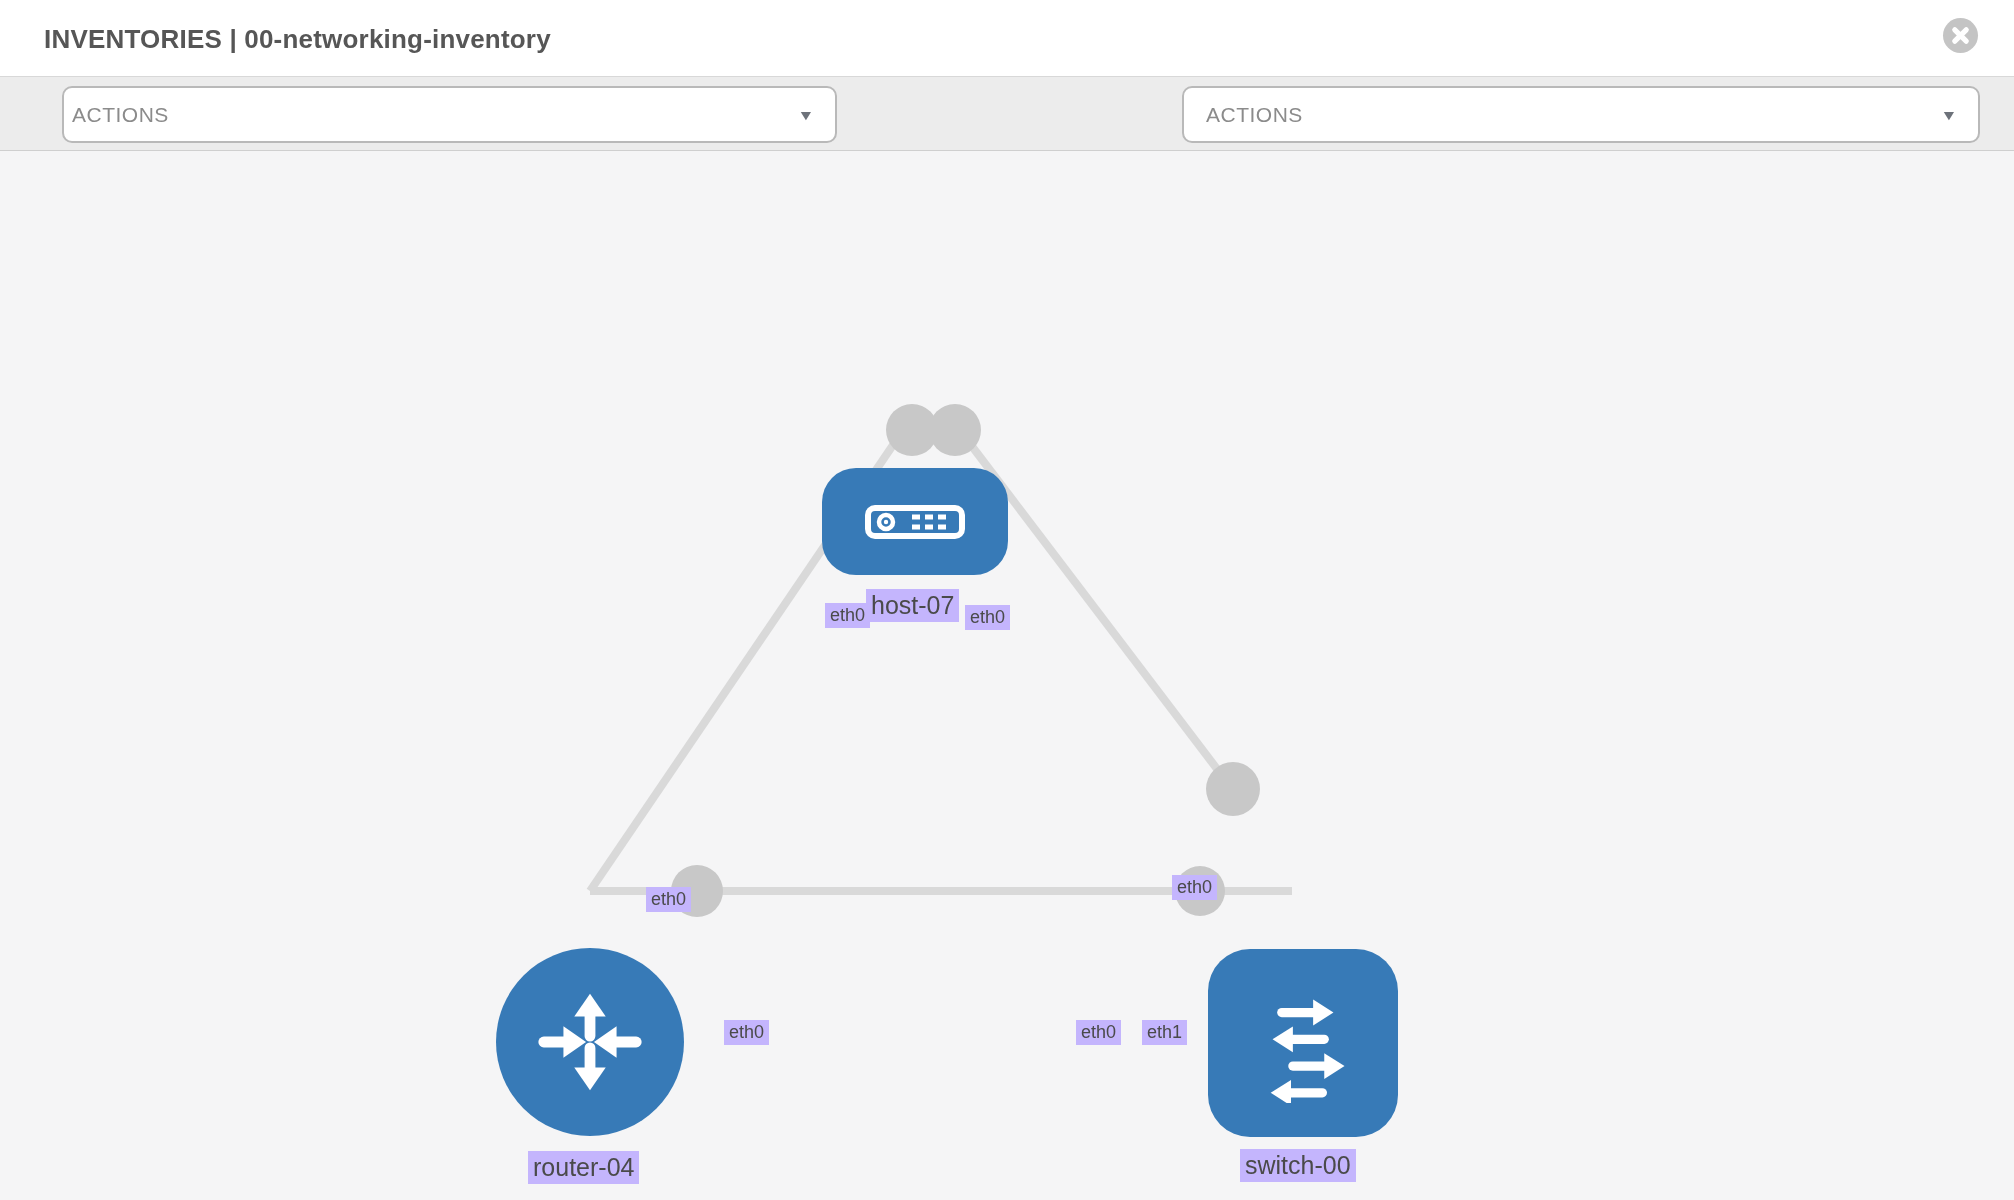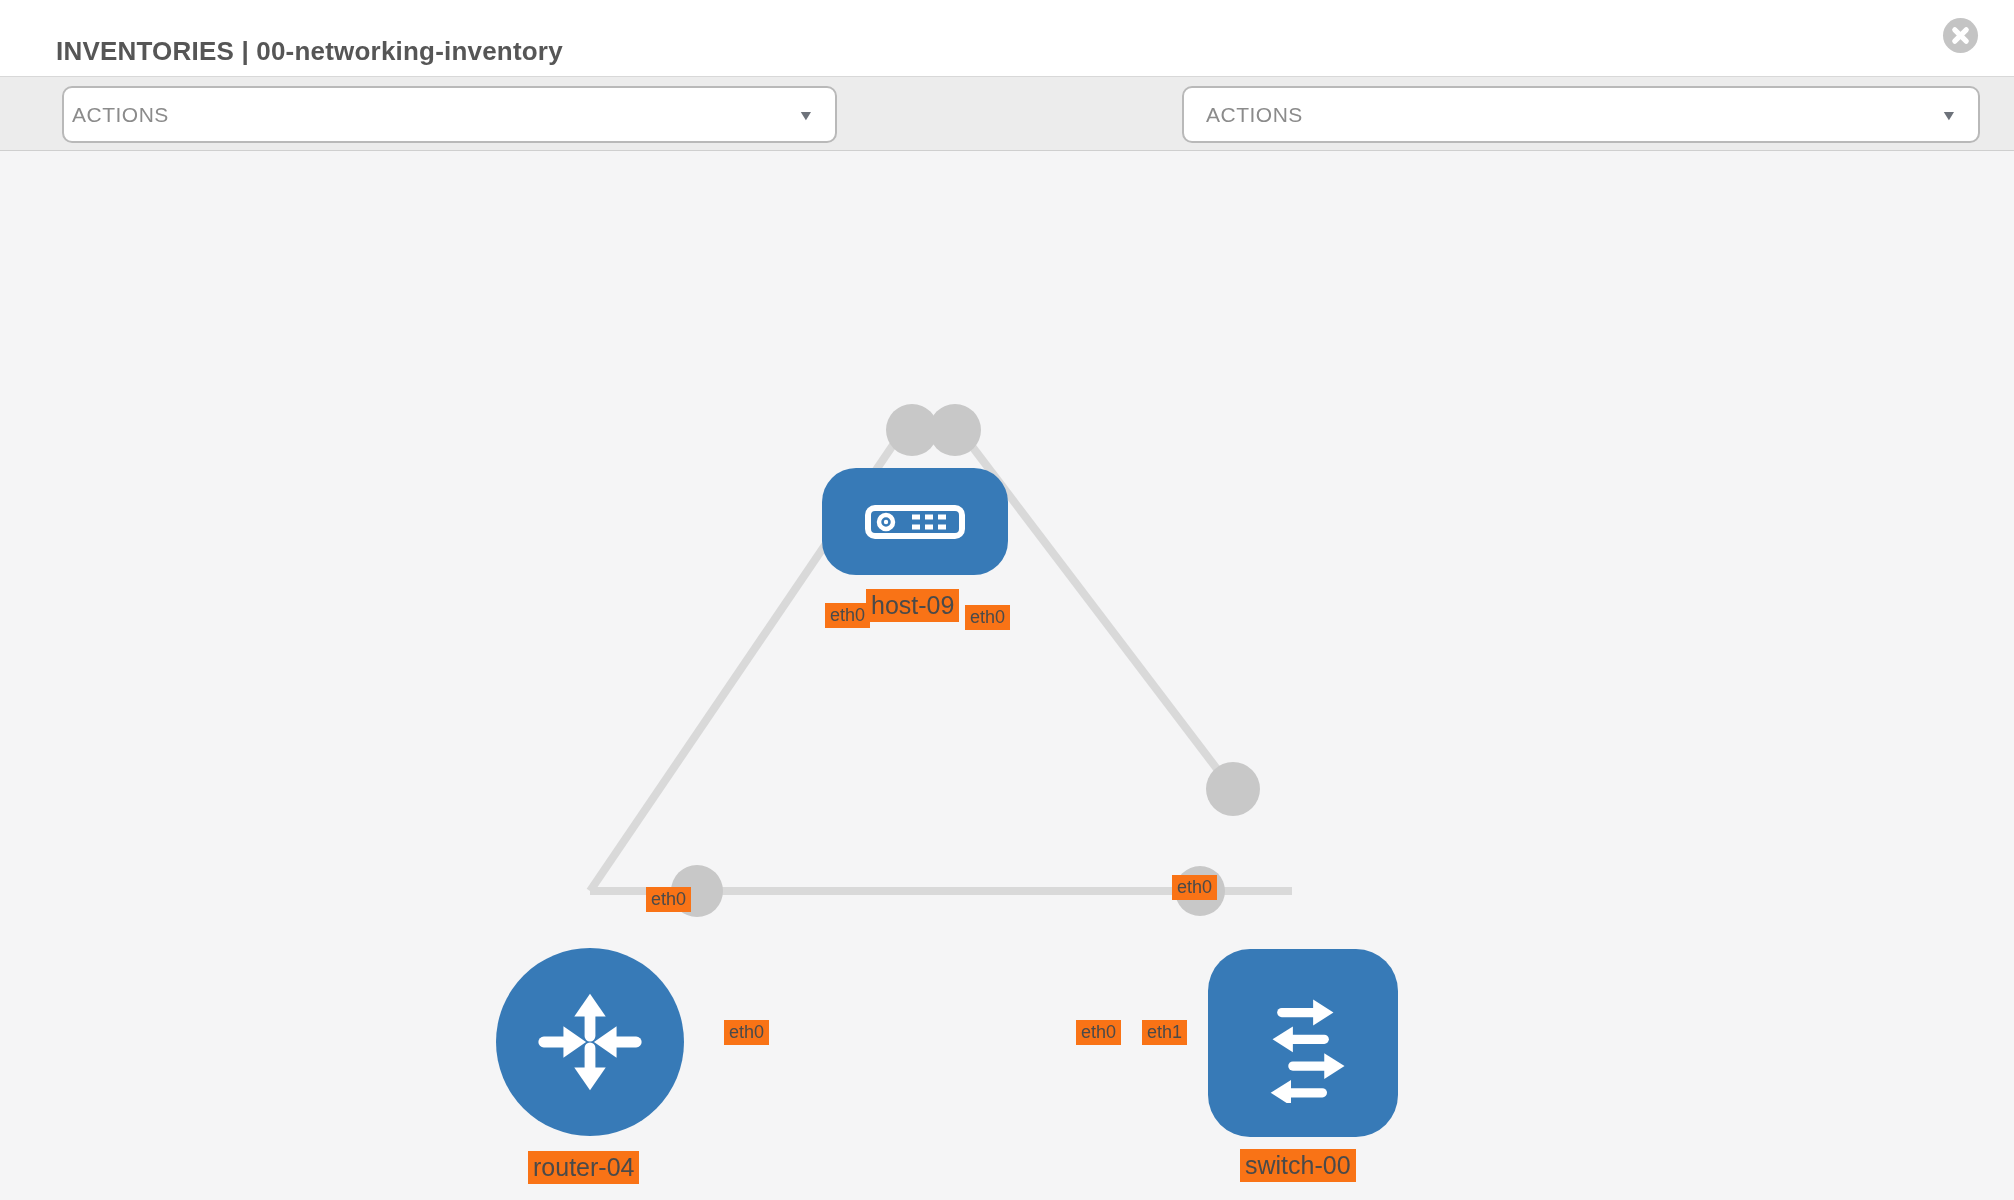--- a/index.html
+++ b/index.html
@@ -4,21 +4,21 @@
 <style>
   html,body{margin:0;padding:0;background:#fff;}
   .app{
     position:relative;width:2014px;height:1200px;overflow:hidden;
     font-family:"Liberation Sans","DejaVu Sans",sans-serif;
     -webkit-font-smoothing:antialiased;
   }
   
   .header{position:absolute;left:0;top:0;width:100%;height:76px;background:#fff;}
   .page-title{
-    position:absolute;left:40px;top:20px;margin:16px;
+    position:absolute;left:40px;top:20px;margin:4px;
     font-size:26px;font-weight:bold;color:var(--title_text,#565656);letter-spacing:.2px;
   }
   .close-btn{
     position:absolute;left:1943px;top:18px;width:35px;height:35px;border-radius:50%;
     background:var(--close_gray,#c4c4c4);cursor:pointer;display:flex;align-items:center;justify-content:center;
   }
   
   .toolbar{
     position:absolute;left:0;top:76px;width:100%;height:75px;
     background:var(--toolbar_bg,#ececec);
@@ -43,21 +43,21 @@
     position:absolute;left:0;top:151px;width:2014px;height:1049px;
     background:var(--canvas_bg,#f5f5f6);overflow:hidden;cursor:default;
   }
   .links-layer{position:absolute;left:0;top:-151px;width:2014px;height:1200px;}
   .node{position:absolute;background:var(--accent_blue,#377ab7);display:flex;align-items:center;justify-content:center;}
   .node svg{display:block;}
   .node-host{left:822px;top:317px;width:186px;height:107px;border-radius:34px;}
   .node-router{left:496px;top:797px;width:188px;height:188px;border-radius:50%;}
   .node-switch{left:1208px;top:798px;width:190px;height:188px;border-radius:42px;}
   .chip{
-    position:absolute;background:#f97316;color:var(--chip_text,#4a4a4a);
+    position:absolute;background:#c4b5fd;color:var(--chip_text,#4a4a4a);
     padding:2px 5px;line-height:1.15;white-space:nowrap;
   }
   .node-label{font-size:25px;}
   .if-label{font-size:18px;}
   .lbl-host{left:866px;top:438px;}
   .lbl-router{left:528px;top:1000px;}
   .lbl-switch{left:1240px;top:998px;}
   .if-host-left{left:825px;top:452px;}
   .if-host-right{left:965px;top:454px;}
   .if-router-top{left:646px;top:736px;}
@@ -158,21 +158,21 @@
           <line x1="88" y1="61" x2="52" y2="61"></line>
             <polygon points="32,61 54,47 54,75" stroke="none"></polygon>
           <line x1="54" y1="90" x2="90" y2="90"></line>
             <polygon points="110,90 88,76 88,104" stroke="none"></polygon>
           <line x1="86" y1="119" x2="50" y2="119"></line>
             <polygon points="30,119 52,105 52,133" stroke="none"></polygon>
         </g>
       </svg>
     </div>
 
-    <div class="chip node-label lbl-host">host-09</div>
+    <div class="chip node-label lbl-host">host-07</div>
     <div class="chip node-label lbl-router">router-04</div>
     <div class="chip node-label lbl-switch">switch-00</div>
 
     <div class="chip if-label if-host-left">eth0</div>
     <div class="chip if-label if-host-right">eth0</div>
     <div class="chip if-label if-router-top">eth0</div>
     <div class="chip if-label if-router-right">eth0</div>
     <div class="chip if-label if-switch-top">eth0</div>
     <div class="chip if-label if-switch-hidden">eth0</div>
     <div class="chip if-label if-switch-front">eth1</div>

